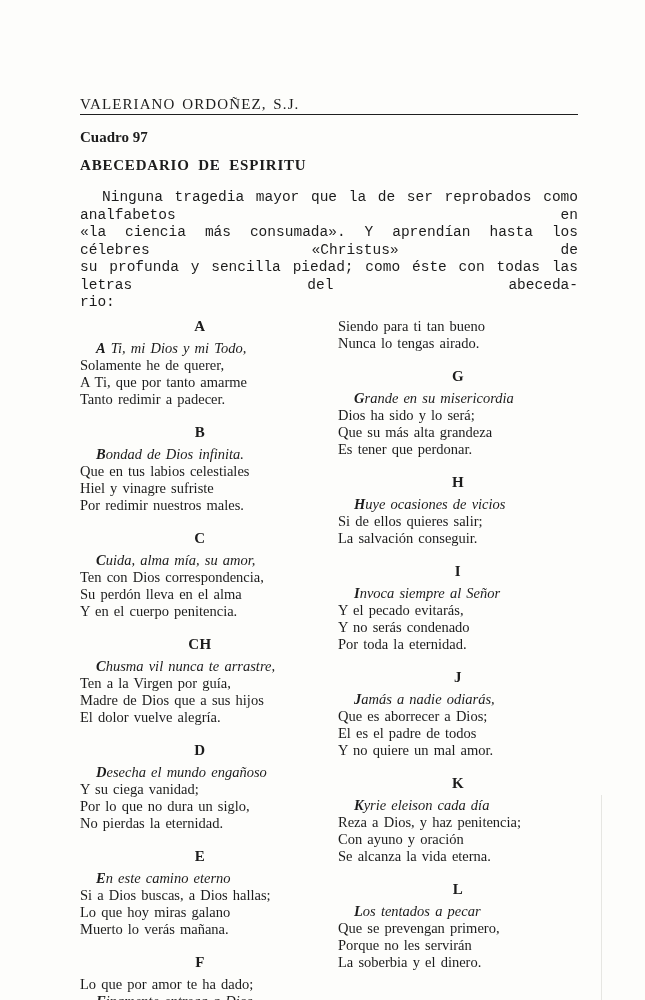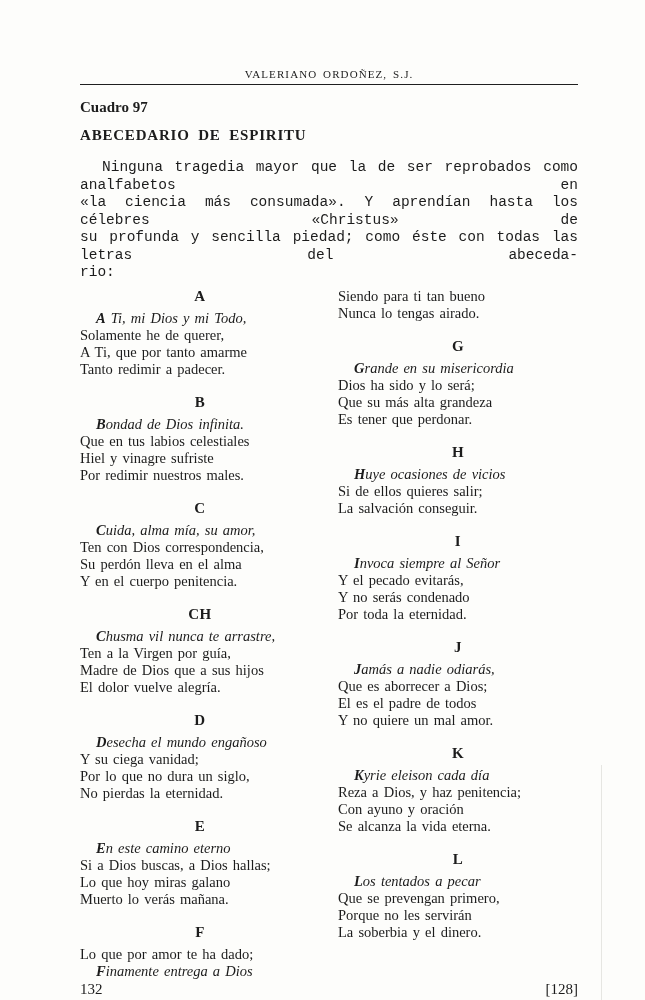--- a/index.html
+++ b/index.html
@@ -15,23 +15,22 @@
     overflow: hidden;
   }
   .page {
     position: relative;
     width: 645px;
     height: 1000px;
     padding: 0 67px 0 80px;
     box-sizing: border-box;
   }
   .running-header {
-    margin-top: 68px;
-    text-align: center;
-    font-size: 11px;
+    margin-top: 98px;
+    font-size: 15px;
     line-height: 13px;
     letter-spacing: 1.1px;
     word-spacing: 2px;
   }
   .header-rule {
     border: 0;
     border-bottom: 1.6px solid #1f1f1f;
     margin: 3px 0 0 0;
   }
   .cuadro-label {

